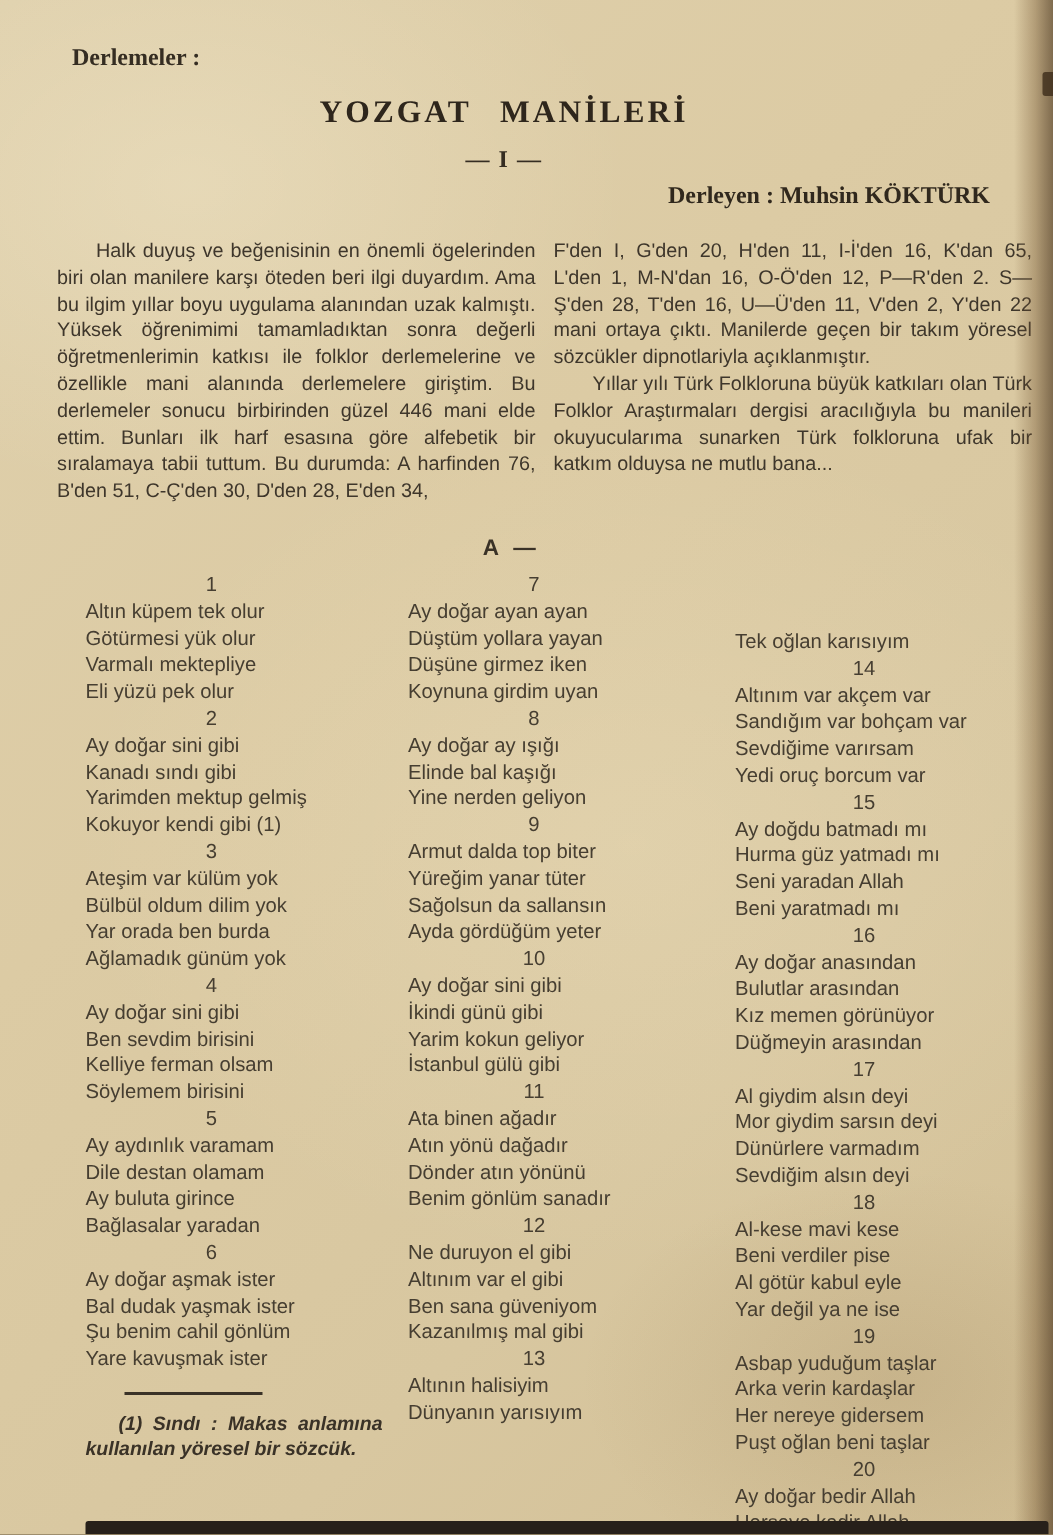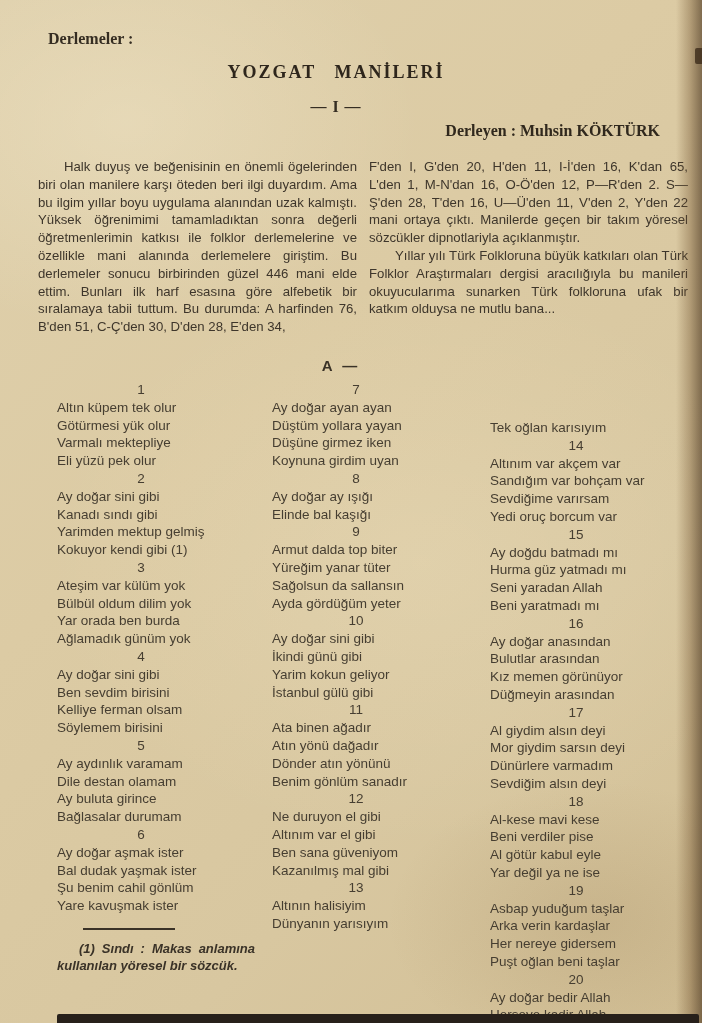--- a/index.html
+++ b/index.html
@@ -18,21 +18,21 @@
   }
   .kicker{
     position:absolute;left:48px;top:30px;
     font-family:"Liberation Serif","DejaVu Serif",serif;
     font-weight:700;font-size:16px;color:#352d22;
   }
   .title{
     position:absolute;left:0;right:30px;top:62px;margin:0;
     text-align:center;
     font-family:"Liberation Serif","DejaVu Serif",serif;
-    font-weight:700;font-size:18px;letter-spacing:2px;word-spacing:12px;
+    font-weight:700;font-size:21px;letter-spacing:2px;word-spacing:12px;
     color:#2e261c;
   }
   .part{
     position:absolute;left:0;right:30px;top:98px;
     text-align:center;
     font-family:"Liberation Serif","DejaVu Serif",serif;
     font-weight:700;font-size:16px;letter-spacing:1px;color:#352d22;
   }
   .compiler{
     position:absolute;right:42px;top:122px;
@@ -136,39 +136,40 @@
           <div class="mani-line">Ağlamadık günüm yok</div>
           <div class="mani-num">4</div>
           <div class="mani-line">Ay doğar sini gibi</div>
           <div class="mani-line">Ben sevdim birisini</div>
           <div class="mani-line">Kelliye ferman olsam</div>
           <div class="mani-line">Söylemem birisini</div>
           <div class="mani-num">5</div>
           <div class="mani-line">Ay aydınlık varamam</div>
           <div class="mani-line">Dile destan olamam</div>
           <div class="mani-line">Ay buluta girince</div>
-          <div class="mani-line">Bağlasalar durumam</div>
+          <div class="mani-line">Bağlasalar yaradan</div>
           <div class="mani-num">6</div>
           <div class="mani-line">Ay doğar aşmak ister</div>
           <div class="mani-line">Bal dudak yaşmak ister</div>
           <div class="mani-line">Şu benim cahil gönlüm</div>
           <div class="mani-line">Yare kavuşmak ister</div>
         </div>
       <div class="fn-rule"></div>
       <p class="footnote">(1) Sındı : Makas anlamına kullanılan yöresel bir sözcük.</p>
     </div>
     <div class="mcol col2" id="col2">
         <div class="mani-num">7</div>
         <div class="mani-line">Ay doğar ayan ayan</div>
         <div class="mani-line">Düştüm yollara yayan</div>
         <div class="mani-line">Düşüne girmez iken</div>
         <div class="mani-line">Koynuna girdim uyan</div>
         <div class="mani-num">8</div>
         <div class="mani-line">Ay doğar ay ışığı</div>
         <div class="mani-line">Elinde bal kaşığı</div>
+        <div class="mani-line">Yine nerden geliyon</div>
         <div class="mani-num">9</div>
         <div class="mani-line">Armut dalda top biter</div>
         <div class="mani-line">Yüreğim yanar tüter</div>
         <div class="mani-line">Sağolsun da sallansın</div>
         <div class="mani-line">Ayda gördüğüm yeter</div>
         <div class="mani-num">10</div>
         <div class="mani-line">Ay doğar sini gibi</div>
         <div class="mani-line">İkindi günü gibi</div>
         <div class="mani-line">Yarim kokun geliyor</div>
         <div class="mani-line">İstanbul gülü gibi</div>

